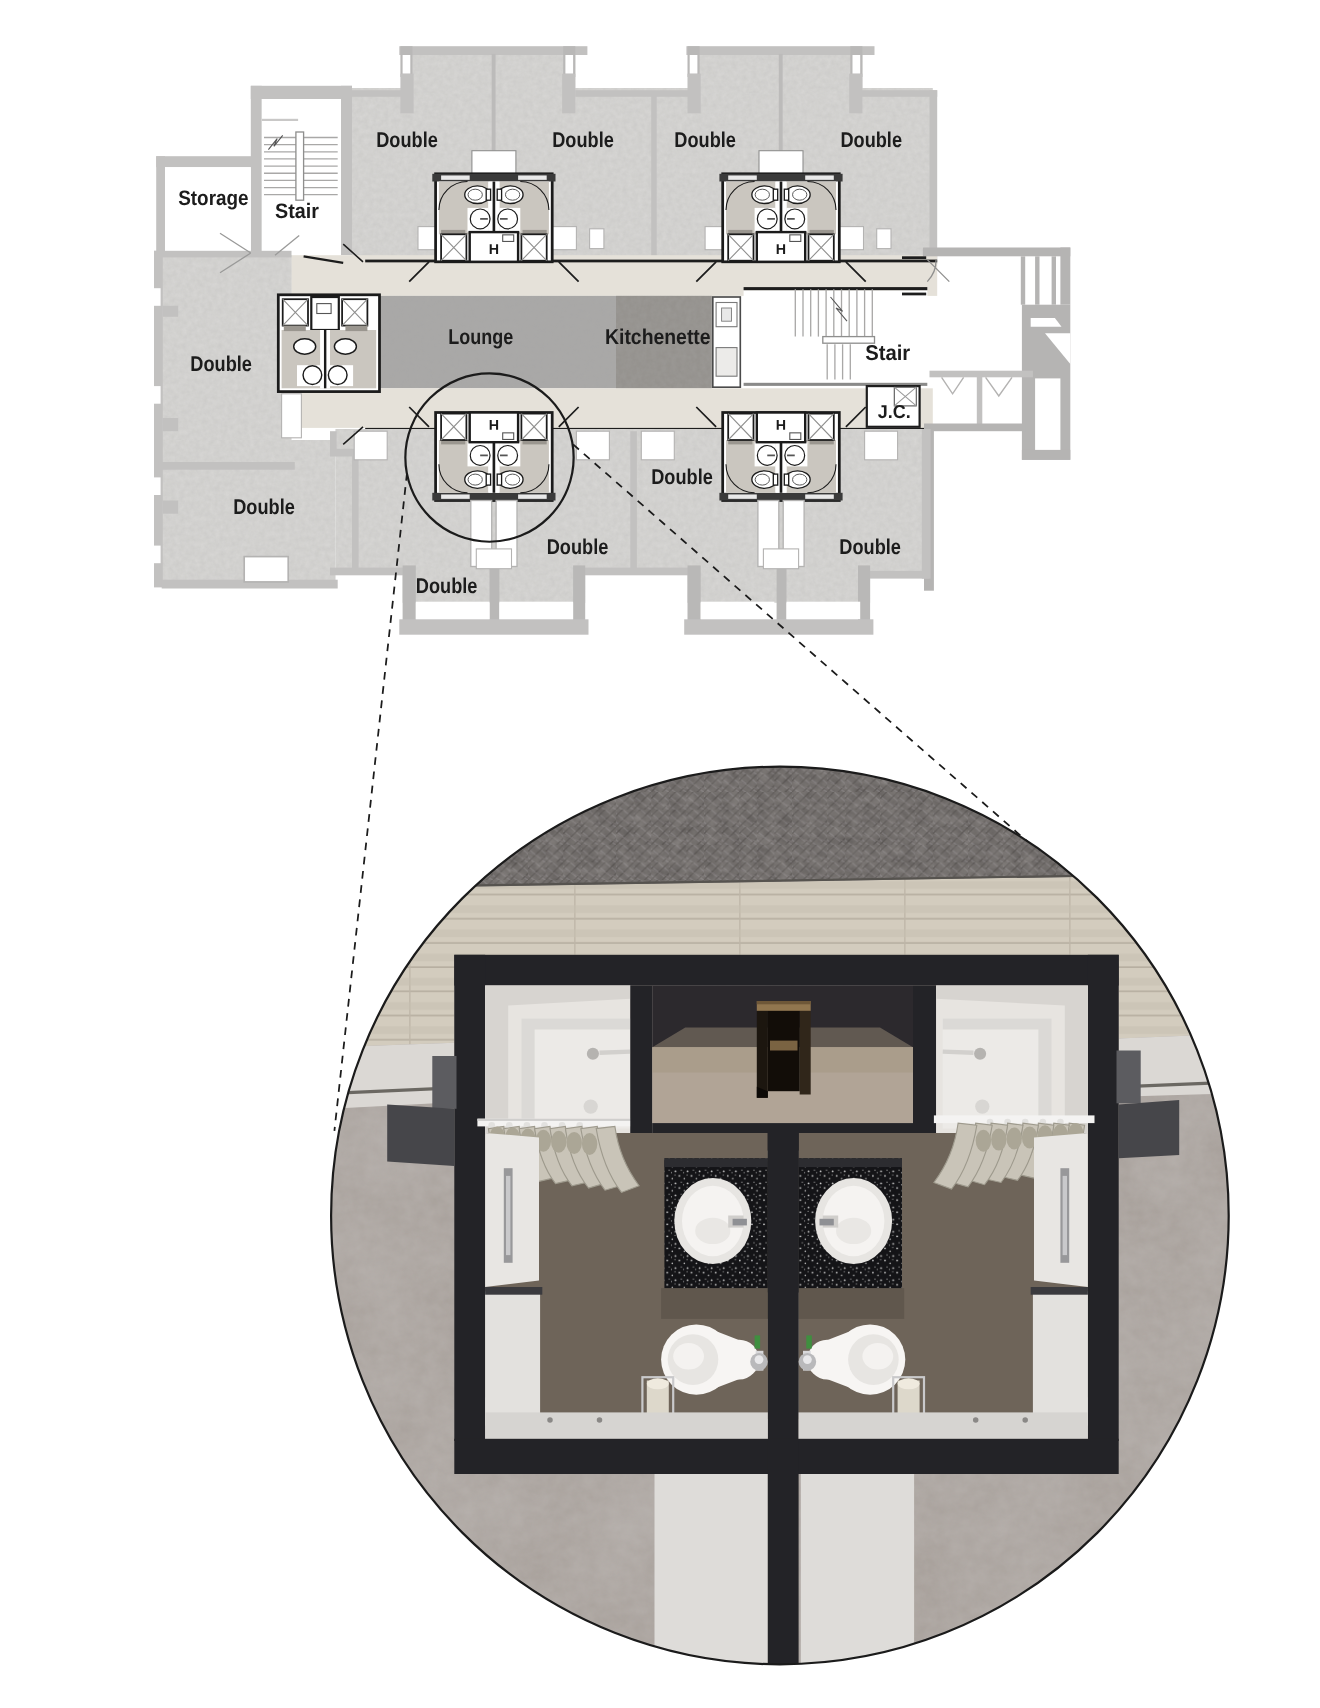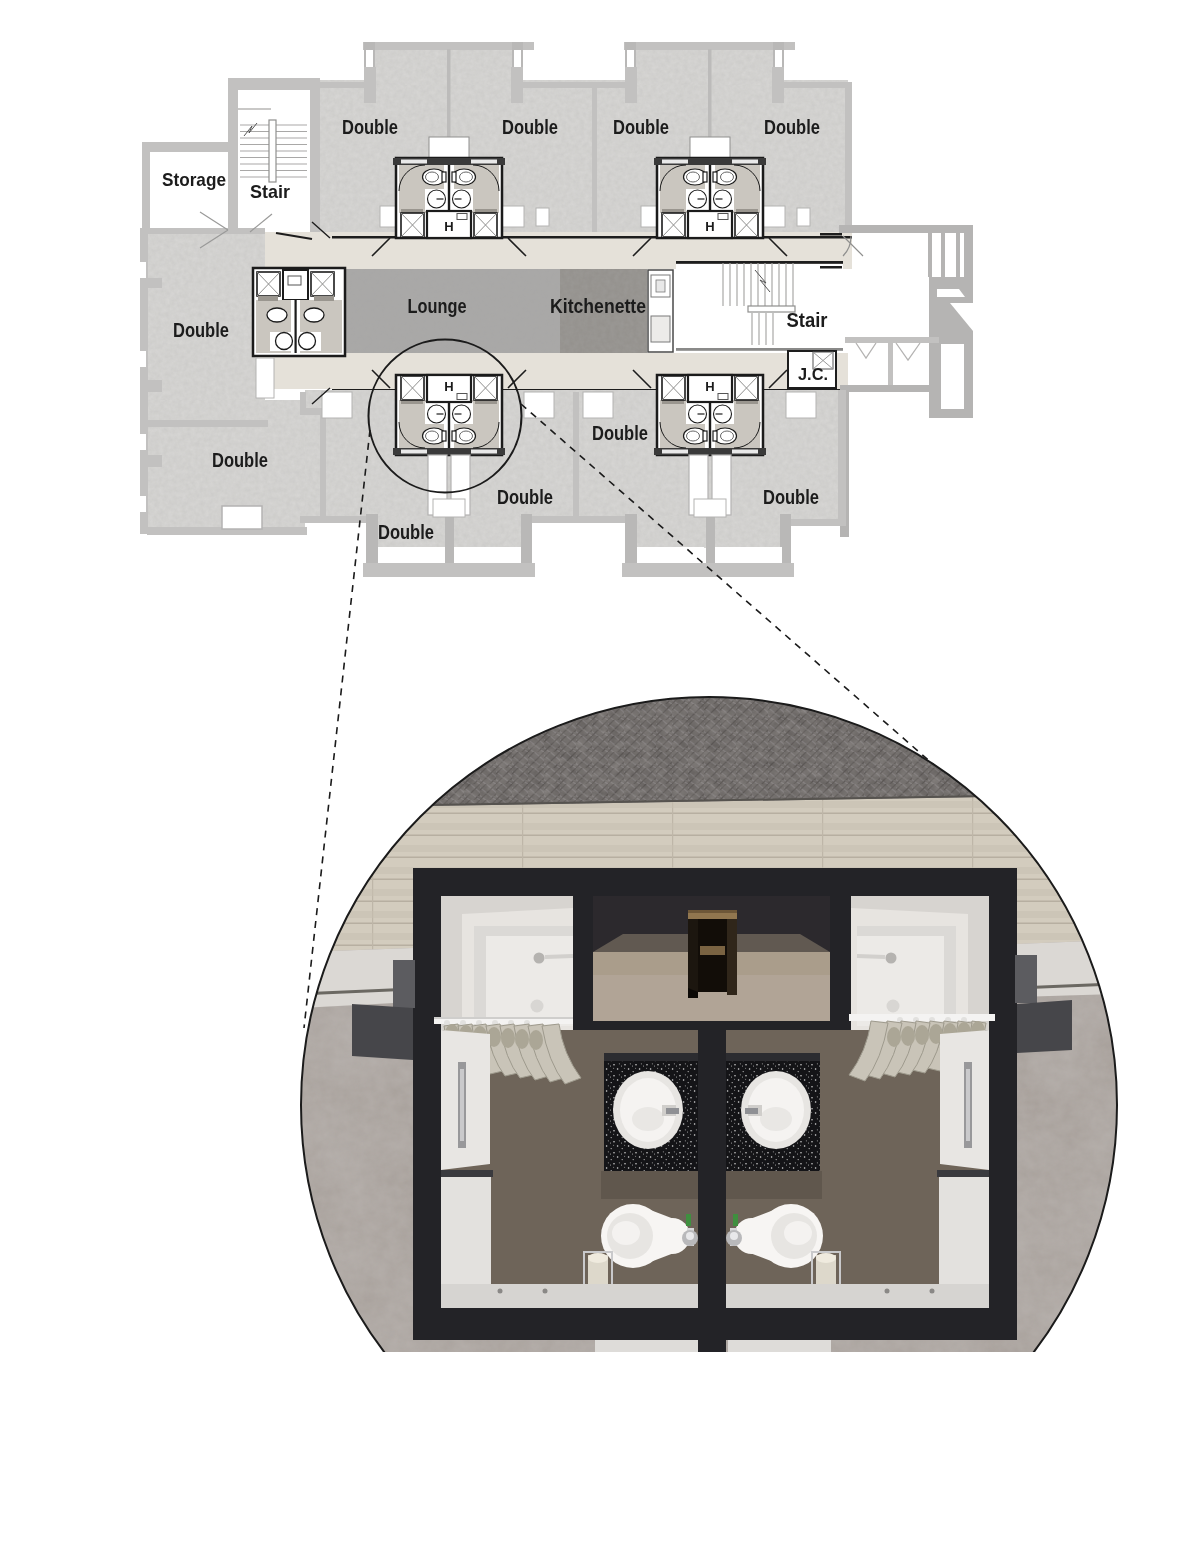--- a/index.html
+++ b/index.html
@@ -1,16 +1,16 @@
 <!DOCTYPE html>
 <html><head>
 <meta charset="utf-8">
 <style>
   html,body{margin:0;padding:0;background:#ffffff;}
-  .page{width:1200px;height:1352px;position:relative;background:#ffffff;overflow:hidden;}
+  .page{width:1200px;height:1553px;position:relative;background:#ffffff;overflow:hidden;}
   text{font-family:"Liberation Sans",sans-serif;}
 </style>
 </head>
 <body>
 <div class="page">
 <svg width="1200" height="1553" viewBox="0 0 1200 1553">
 <defs>
   <filter id="mottle" x="-5%" y="-5%" width="110%" height="110%">
     <feTurbulence type="fractalNoise" baseFrequency="0.22" numOctaves="3" seed="11" stitchTiles="stitch"></feTurbulence>
     <feColorMatrix type="matrix" values="0 0 0 0 0.42  0 0 0 0 0.42  0 0 0 0 0.41  0 0 0 0.30 0"></feColorMatrix>

